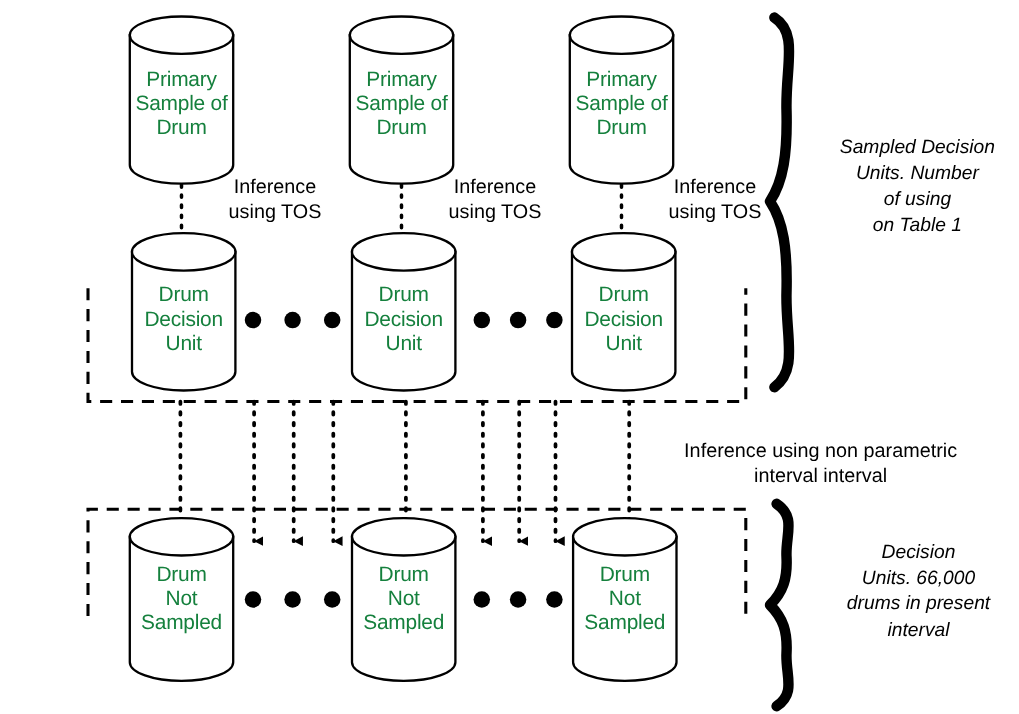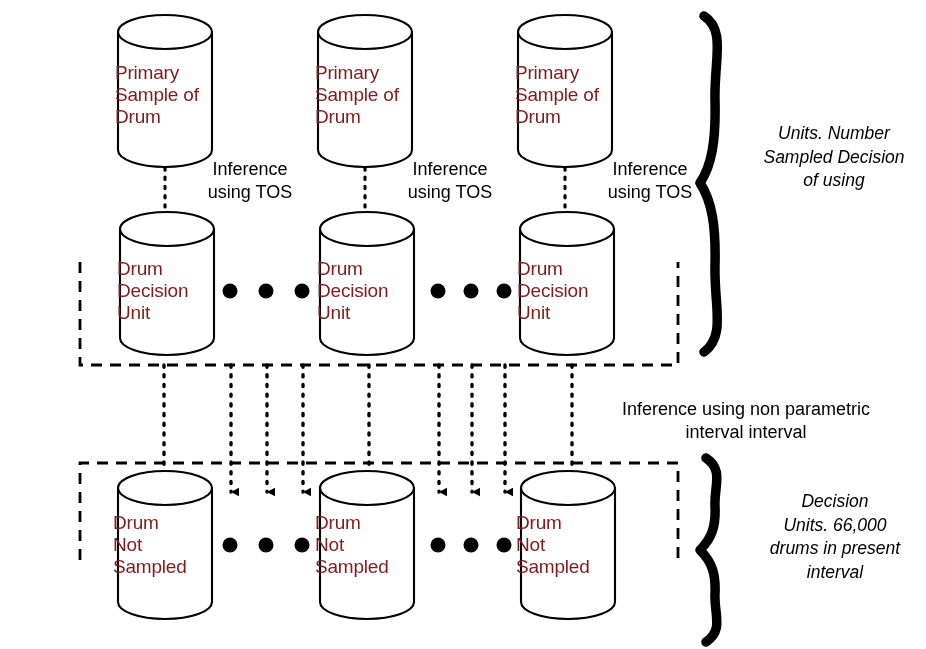--- a/index.html
+++ b/index.html
@@ -20,25 +20,25 @@
   }
   #diagram-svg {
     position: absolute;
     left: 0;
     top: 0;
     width: 926px;
     height: 649px;
   }
   .cyl-label {
     position: absolute;
-    text-align: left;
+    text-align: center;
     font-size: 19px;
     line-height: 22px;
     font-family: "Liberation Sans", sans-serif;
-    color: #7f1d1d;
+    color: #15803d;
     letter-spacing: -0.2px;
     pointer-events: none;
   }
   .flow-label {
     position: absolute;
     text-align: center;
     font-size: 18px;
     line-height: 23px;
     font-family: "Liberation Sans", sans-serif;
     color: #000000;
@@ -248,23 +248,24 @@
     <div>Not</div>
     <div>Sampled</div>
   </div>
   <div class="cyl-label" style="left:516px; top:512px; width:104px;">
     <div>Drum</div>
     <div>Not</div>
     <div>Sampled</div>
   </div>
 
   <div class="brace-text" style="left:748px; top:122px; width:172px;">
+    <div>Sampled Decision</div>
     <div>Units.  Number</div>
-    <div>Sampled Decision</div>
     <div>of using</div>
+    <div>on Table  1</div>
   </div>
 
   <div class="brace-text" style="left:746px; top:490px; width:178px;">
     <div>Decision</div>
     <div>Units.  66,000</div>
     <div>drums in present</div>
     <div>interval</div>
   </div>
 
 </div>

